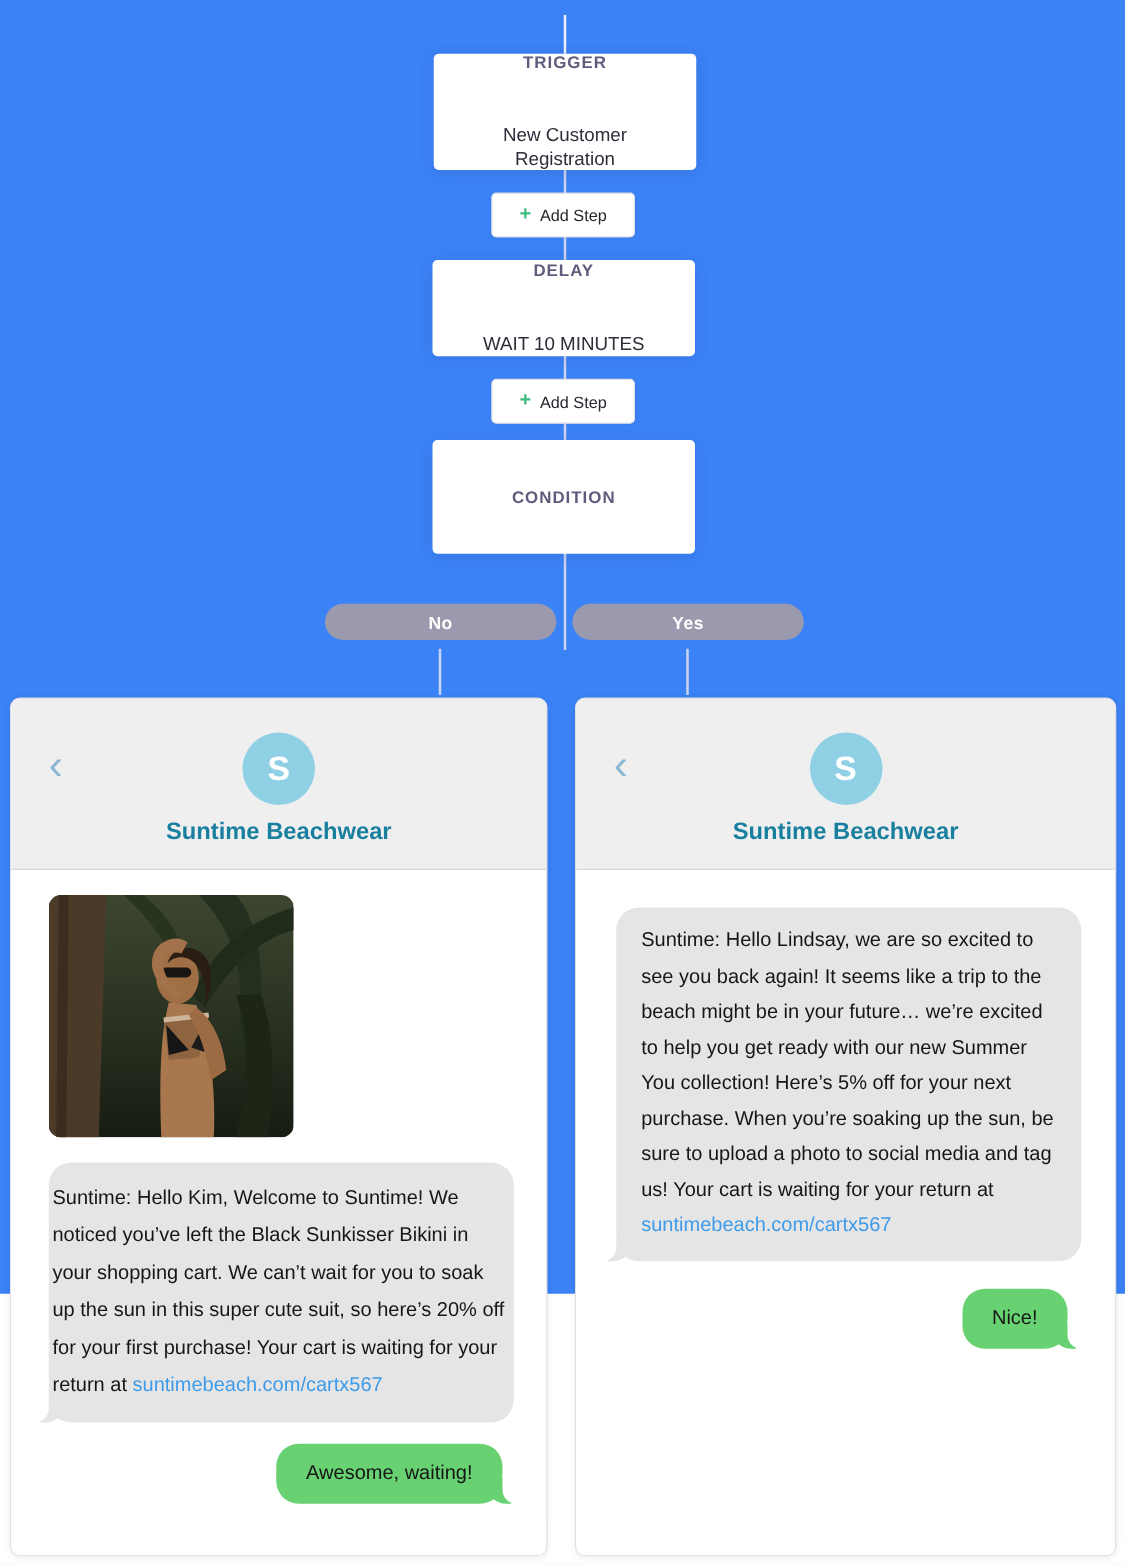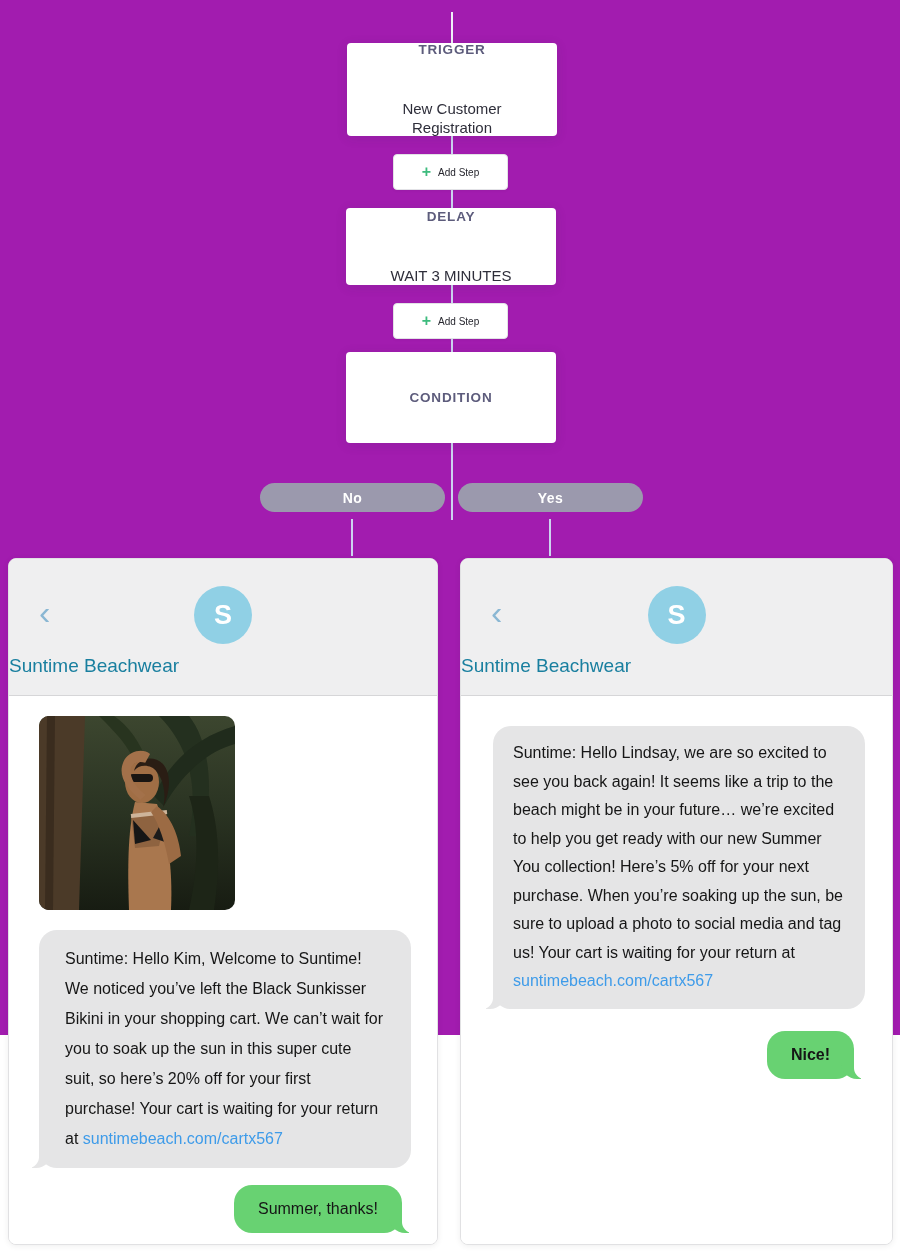--- a/index.html
+++ b/index.html
@@ -1,38 +1,38 @@
 <!DOCTYPE html>
 <html><head>
 <meta charset="utf-8">
 <style>
   * { margin:0; padding:0; box-sizing:border-box; }
   html,body { width:900px; height:1251px; background:#ffffff; overflow:hidden;
               font-family:"Liberation Sans", sans-serif; }
-  #stage { position:relative; width:900px; height:1035px; background:#a21caf; }
+  #stage { position:relative; width:900px; height:1035px; background:#3b82f6; }
 
   
   .connector { position:absolute; width:2px; background:#ccd3ef; z-index:0; }
   .connector.faint { background:#eef0f7; }
 
   .flow-card { position:absolute; background:#fff; border-radius:4px; z-index:2;
                box-shadow:0 2px 12px rgba(40,40,70,.12); text-align:center;
                display:flex; flex-direction:column; justify-content:center; gap:6px; }
   .flow-card .type { font-size:13.5px; font-weight:bold; letter-spacing:.8px; color:#5d5c7c; }
   .flow-card .desc { font-size:15px; line-height:19px; color:#2e2e3a; padding:0 18px;margin-top:36px; }
 
   #card-trigger   { left:347px; top:43px;  width:210px; height:93px; }
   #card-delay     { left:346px; top:208px; width:210px; height:77px;justify-content:center; }
   #card-condition { left:346px; top:352px; width:210px; height:91px; }
 
   .add-step { position:absolute; width:115px; height:36px; background:#fff; z-index:2;
               border:1px solid #e2e2e6; border-radius:4px; box-shadow:0 1px 3px rgba(0,0,0,.05);
               display:flex; align-items:center; justify-content:center; gap:7px; cursor:pointer; }
   .add-step .plus { color:#3dbb7d; font-size:16px; font-weight:bold; line-height:1; }
-  .add-step .lbl  { color:#26262e; font-size:10px; }
+  .add-step .lbl  { color:#26262e; font-size:13px; }
   #add-step-1 { left:393px; top:154px; }
   #add-step-2 { left:393px; top:303px; }
 
   .branch-pill { position:absolute; width:185px; height:29px; background:#9b99ad; z-index:2;
                  border-radius:15px; color:#fff; font-size:14px; font-weight:bold;
                  display:flex; align-items:center; justify-content:center; letter-spacing:.4px; }
   #pill-no  { left:260px; top:483px; }
   #pill-yes { left:458px; top:483px; }
 
   
@@ -40,41 +40,41 @@
            border:1px solid #e1e1e3; border-radius:8px;
            box-shadow:0 1px 6px rgba(0,0,0,.07); overflow:hidden; display:flex; flex-direction:column; }
   #panel-left  { left:8px;   width:430px; }
   #panel-right { left:460px; width:433px; }
 
   .phone-header { position:relative; height:137px; background:#efeff0; border-bottom:1px solid #d6d6d8; flex:none; }
   .back-chevron { position:absolute; left:30px; top:36px; font-size:34px; color:#8ab7d3; line-height:1; cursor:pointer; }
   .avatar { position:absolute; left:50%; transform:translateX(-50%); top:27px; width:58px; height:58px;
             border-radius:50%; background:#90d0e5; color:#fff; font-size:27px; font-weight:bold;
             display:flex; align-items:center; justify-content:center; }
-  .brand-name { position:absolute; left:0; right:0; top:96px; 
-                color:#197f9f; font-size:19px; font-weight:normal; }
+  .brand-name { position:absolute; left:0; right:0; top:96px; text-align:center;
+                color:#197f9f; font-size:19px; font-weight:bold; }
 
   .phone-body { position:relative; flex:1; background:#fff; display:flex; flex-direction:column; align-items:flex-start; }
 
   .product-photo { margin:20px 0 0 30px; width:196px; height:194px; border-radius:10px; overflow:hidden; flex:none; }
   .product-photo svg { display:block; width:100%; height:100%; }
 
   .bubble { position:relative; font-size:16px; color:#161616; border-radius:18px; }
-  .bubble.gray { background:#e5e5e6; width:372px; padding:14px 26px; line-height:30px; }
+  .bubble.gray { background:#e5e5e6; width:372px; padding:14px 3px; line-height:30px; }
   #panel-right .bubble.gray { margin:30px 4px 0 32px; line-height:28.5px; padding:13px 20px; }
   #panel-left  .bubble.gray { margin:20px 0 0 30px; }
   .bubble.gray::before { content:""; position:absolute; left:-7px; bottom:0; width:20px; height:21px;
                          background:#e5e5e6; border-bottom-right-radius:16px; }
   .bubble.gray::after  { content:""; position:absolute; left:-11px; bottom:0; width:11px; height:23px;
                          background:#fff; border-bottom-right-radius:12px; }
   .bubble .link { color:#3e9be9; cursor:pointer; }
 
   .bubble.green { background:#68d272; padding:15px 24px; align-self:flex-end; }
   #panel-left  .bubble.green { margin:17px 35px 0 0; }
-  #panel-right .bubble.green { margin:22px 38px 0 0;font-weight:bold; }
+  #panel-right .bubble.green { margin:22px 38px 0 0; }
   .bubble.green::before { content:""; position:absolute; right:-7px; bottom:0; width:20px; height:21px;
                           background:#68d272; border-bottom-left-radius:16px; }
   .bubble.green::after  { content:""; position:absolute; right:-11px; bottom:0; width:11px; height:23px;
                           background:#fff; border-bottom-left-radius:12px; }
 </style>
 </head>
 <body>
 
 <div id="stage">
 
@@ -88,21 +88,21 @@
     <div class="desc">New Customer Registration</div>
   </div>
 
   <div class="add-step" id="add-step-1">
     <span class="plus">+</span>
     <span class="lbl">Add Step</span>
   </div>
 
   <div class="flow-card" id="card-delay">
     <div class="type">DELAY</div>
-    <div class="desc">WAIT 3 MINUTES</div>
+    <div class="desc">WAIT 10 MINUTES</div>
   </div>
 
   <div class="add-step" id="add-step-2">
     <span class="plus">+</span>
     <span class="lbl">Add Step</span>
   </div>
 
   <div class="flow-card" id="card-condition">
     <div class="type">CONDITION</div>
   </div>
@@ -139,21 +139,21 @@
           <path d="M98 84 C85 70 78 55 88 42 C95 34 108 33 114 40 L108 48 C100 44 92 48 92 56 C92 66 98 74 104 80 Z" fill="#a3714a" transform="rotate(-8 98 60)"></path>
           <path d="M96 86 C90 110 88 140 90 194 L132 194 C134 150 128 115 118 88 Z" fill="#a9774e"></path>
           <path d="M92 100 L128 96 L120 130 L96 132 Z" fill="#8e6340"></path>
           <path d="M94 104 L112 124 L96 128 Z" fill="#161616"></path>
           <path d="M126 100 L114 122 L126 126 Z" fill="#1b1b1b"></path>
           <path d="M92 100 L128 96" stroke="#cdb49a" stroke-width="4" fill="none"></path>
           <path d="M118 90 C132 100 140 120 142 140 L130 148 C126 126 120 108 112 96 Z" fill="#9c6b44"></path>
         </svg>
       </div>
       <div class="bubble gray"><span>Suntime: Hello Kim, Welcome to Suntime! We noticed you’ve left the Black Sunkisser Bikini in your shopping cart. We can’t wait for you to soak up the sun in this super cute suit, so here’s 20% off for your first purchase! Your cart is waiting for your return at </span><span class="link">suntimebeach.com/cartx567</span></div>
-      <div class="bubble green">Summer, thanks!</div>
+      <div class="bubble green">Awesome, waiting!</div>
     </div>
   </div>
 
   <div class="panel" id="panel-right">
     <div class="phone-header">
       <div class="back-chevron">‹</div>
       <div class="avatar">S</div>
       <div class="brand-name">Suntime Beachwear</div>
     </div>
     <div class="phone-body">

